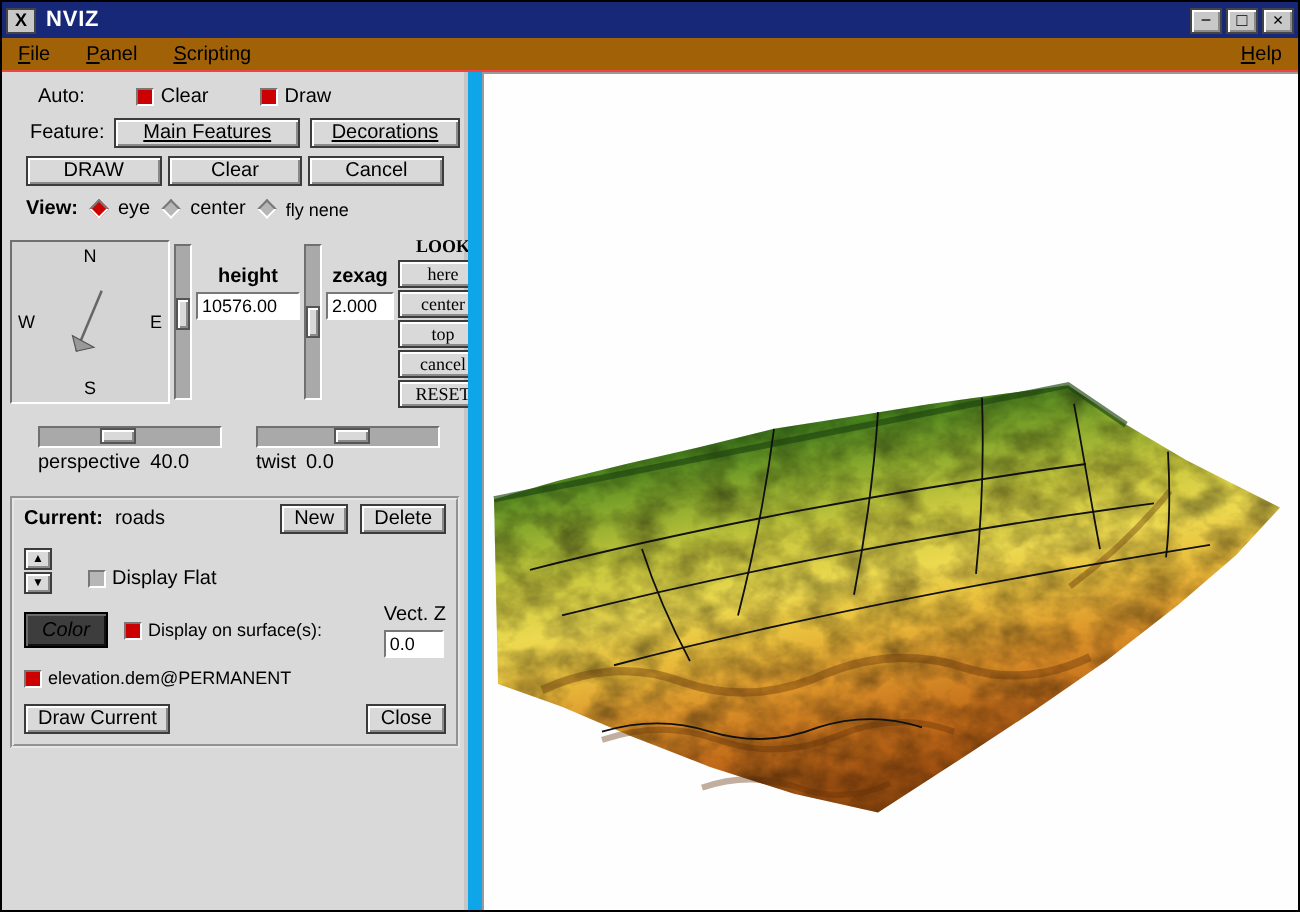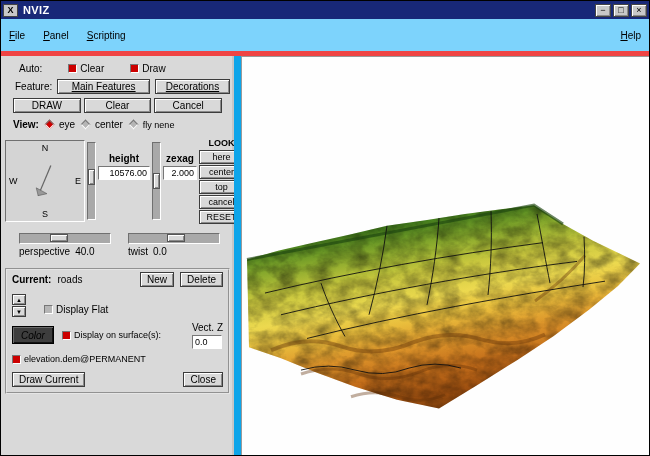--- a/index.html
+++ b/index.html
@@ -2,21 +2,21 @@
 <html><head>
 <meta charset="utf-8">
 <style>
   *{box-sizing:border-box;margin:0;padding:0;}
   body{font-family:"Liberation Sans","DejaVu Sans",sans-serif;font-size:10px;color:#000;background:#666;}
   .window{width:650px;height:456px;border:1px solid #000;background:#d9d9d9;display:flex;flex-direction:column;}
   .titlebar{height:18px;flex:0 0 18px;background:#182878;display:flex;align-items:center;gap:2px;padding:1px 2px;}
   .tb-icon{width:15px;height:13px;background:#c8c8c8;border:1px solid #444;font-size:9px;font-weight:bold;display:flex;align-items:center;justify-content:center;}
   .tb-title{flex:1;color:#fff;font-weight:bold;font-size:11px;padding-left:3px;letter-spacing:.4px;}
   .tb-btn{width:16px;height:13px;background:#c8c8c8;border:1px solid #444;font-size:9px;line-height:11px;text-align:center;box-shadow:inset 1px 1px 0 #fff,inset -1px -1px 0 #8a8a8a;}
-  .menubar{height:17px;flex:0 0 17px;background:#7dd3fc;display:flex;align-items:center;padding:16px 6px;gap:14px;border-bottom:5px solid #ef4444;}
+  .menubar{height:17px;flex:0 0 17px;background:#a16207;display:flex;align-items:center;padding:0 6px;gap:14px;border-bottom:1px solid #ef4444;}
   .menu-item{font-size:10px;padding:1px 2px;}
   .menu-item::first-letter{text-decoration:underline;}
   .flex1{flex:1;}
   .content{flex:1;display:flex;min-height:0;}
   .left-panel{width:240px;flex:0 0 240px;background:#d9d9d9;border-right:7px solid #0ea5e9;box-shadow:inset -2px 0 0 #c6c6c6;padding:4px 4px 0 4px;display:flex;flex-direction:column;gap:3px;overflow:hidden;}
   .canvas{flex:1;background:#fefefe;position:relative;box-shadow:inset 1px 1px 0 #9a9a9a;}
   .terrain{position:absolute;inset:0;width:100%;height:100%;}
   .statusbar{height:15px;flex:0 0 15px;background:#d9d9d9;font-size:9px;display:flex;align-items:center;padding:0 5px;border-top:1px solid #555;box-shadow:inset 1px 1px 0 #a8a8a8;}
   .row{display:flex;align-items:center;}
   .b{font-weight:bold;}
@@ -39,22 +39,22 @@
   .compass-pad{width:80px;height:82px;background:#d4d4d4;border:1px solid;border-color:#707070 #fff #fff #707070;position:relative;flex:0 0 auto;}
   .cdir{position:absolute;font-size:9px;}
   .cdir.n{top:2px;left:50%;transform:translateX(-50%);}
   .cdir.s{bottom:2px;left:50%;transform:translateX(-50%);}
   .cdir.w{left:3px;top:50%;transform:translateY(-50%);}
   .cdir.e{right:3px;top:50%;transform:translateY(-50%);}
   .needle{position:absolute;inset:0;width:100%;height:100%;}
   .vslider{width:9px;height:78px;background:#a9a9a9;border:1px solid;border-color:#707070 #fff #fff #707070;position:relative;flex:0 0 auto;}
   .vhandle{position:absolute;left:0;width:7px;height:16px;background:#d9d9d9;border:1px solid #555;box-shadow:inset 1px 1px 0 #fff,inset -1px -1px 0 #8a8a8a;}
   .nav-col{display:flex;flex-direction:column;align-items:center;gap:2px;align-self:flex-start;margin-top:16px;}
-  .nav-col .entry{text-align:right;}
-  .look-col{display:flex;flex-direction:column;gap:1px;width:45px;flex:0 0 45px;align-self:flex-start;}
+  .nav-col .entry{text-align:left;}
+  .look-col{display:flex;flex-direction:column;gap:1px;width:45px;flex:0 0 45px;align-self:flex-start;font-family:Liberation Serif, serif;}
   .look-title{text-align:center;font-size:9px;font-weight:bold;padding:1px 0;}
   .scale-row{display:flex;justify-content:space-between;padding:0 10px 0 14px;margin-top:6px;}
   .scale-group{display:flex;flex-direction:column;gap:2px;}
   .scale-label{display:flex;gap:5px;font-size:10px;}
   .hslider{width:92px;height:11px;background:#a9a9a9;border:1px solid;border-color:#707070 #fff #fff #707070;position:relative;}
   .hhandle{position:absolute;top:0;width:18px;height:8px;background:#d9d9d9;border:1px solid #555;box-shadow:inset 1px 1px 0 #fff,inset -1px -1px 0 #8a8a8a;}
   .vector-frame{border:2px groove #e6e6e6;margin-top:8px;padding:2px 5px 5px;display:flex;flex-direction:column;gap:5px;}
   .vp-title{text-align:center;font-size:10px;font-weight:bold;}
   .vp-current{gap:6px;}
   .vp-width{gap:4px;align-items:flex-start;}

